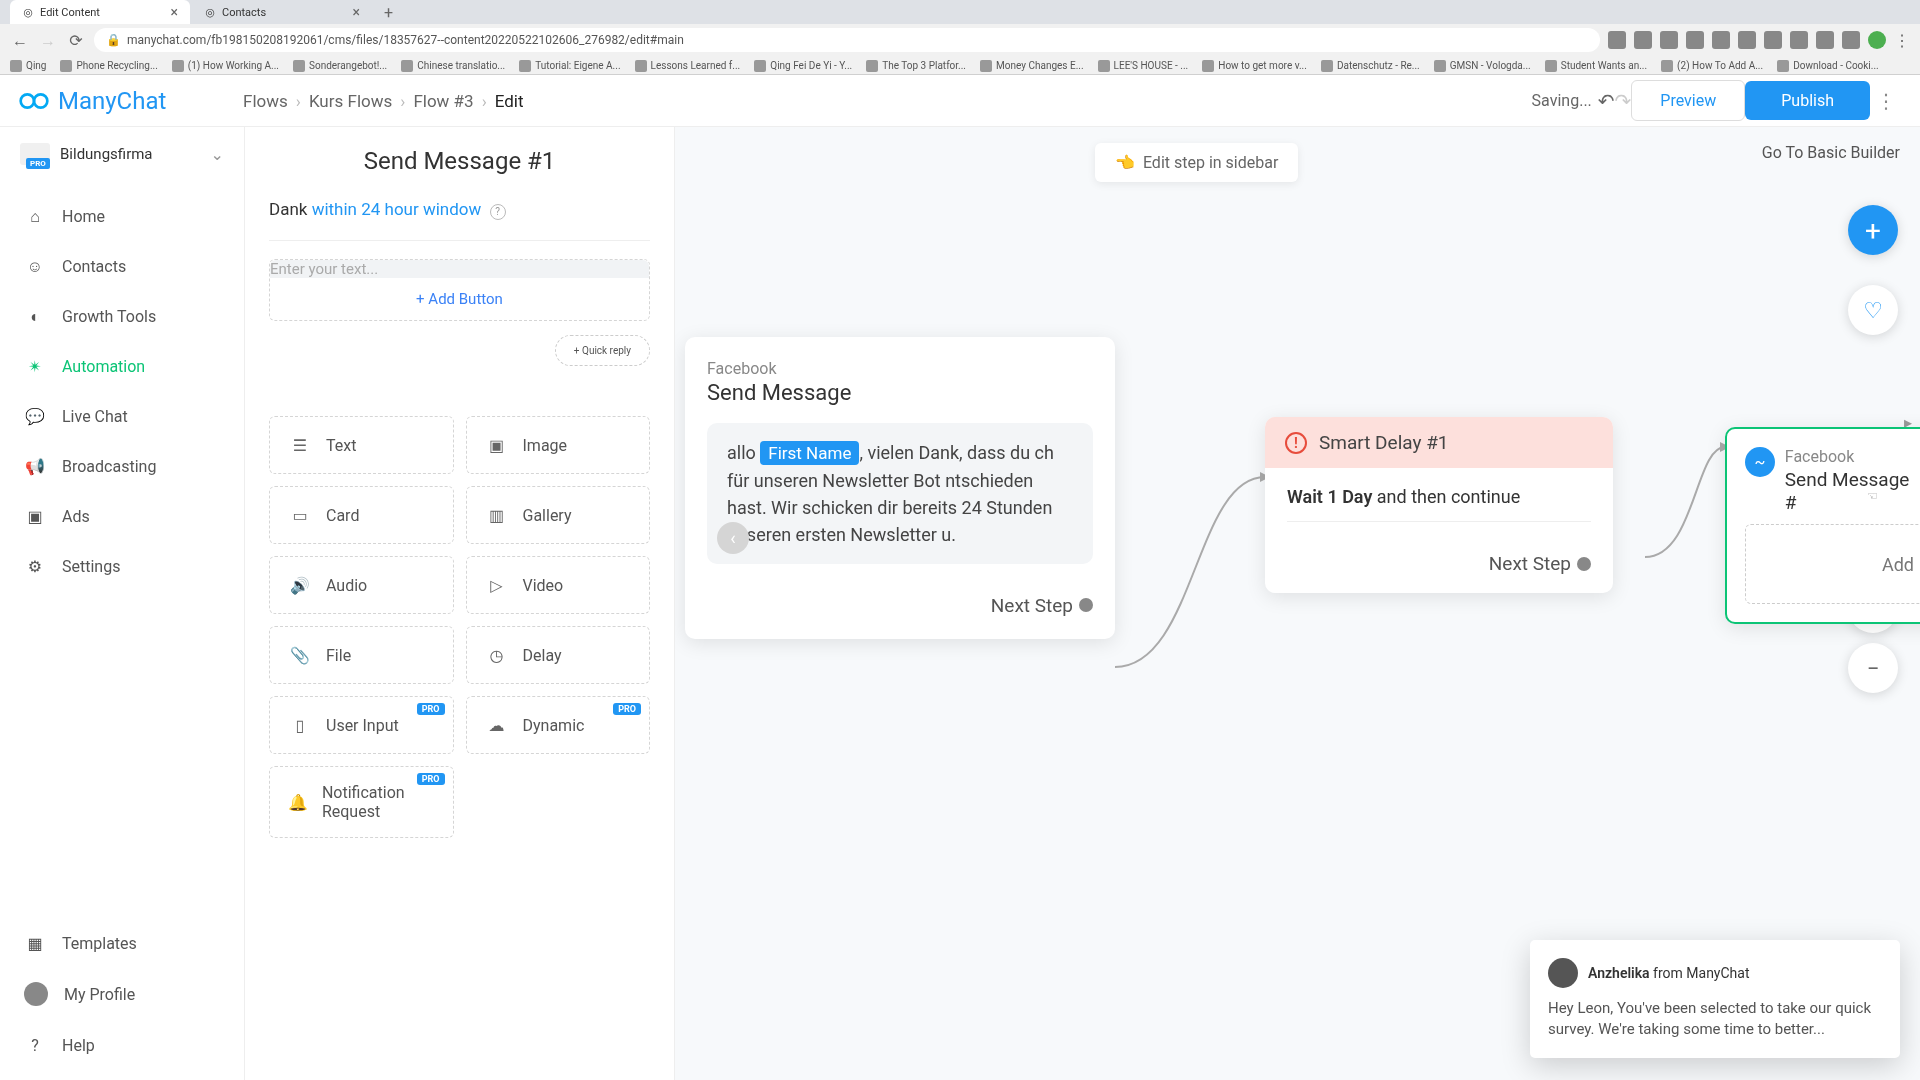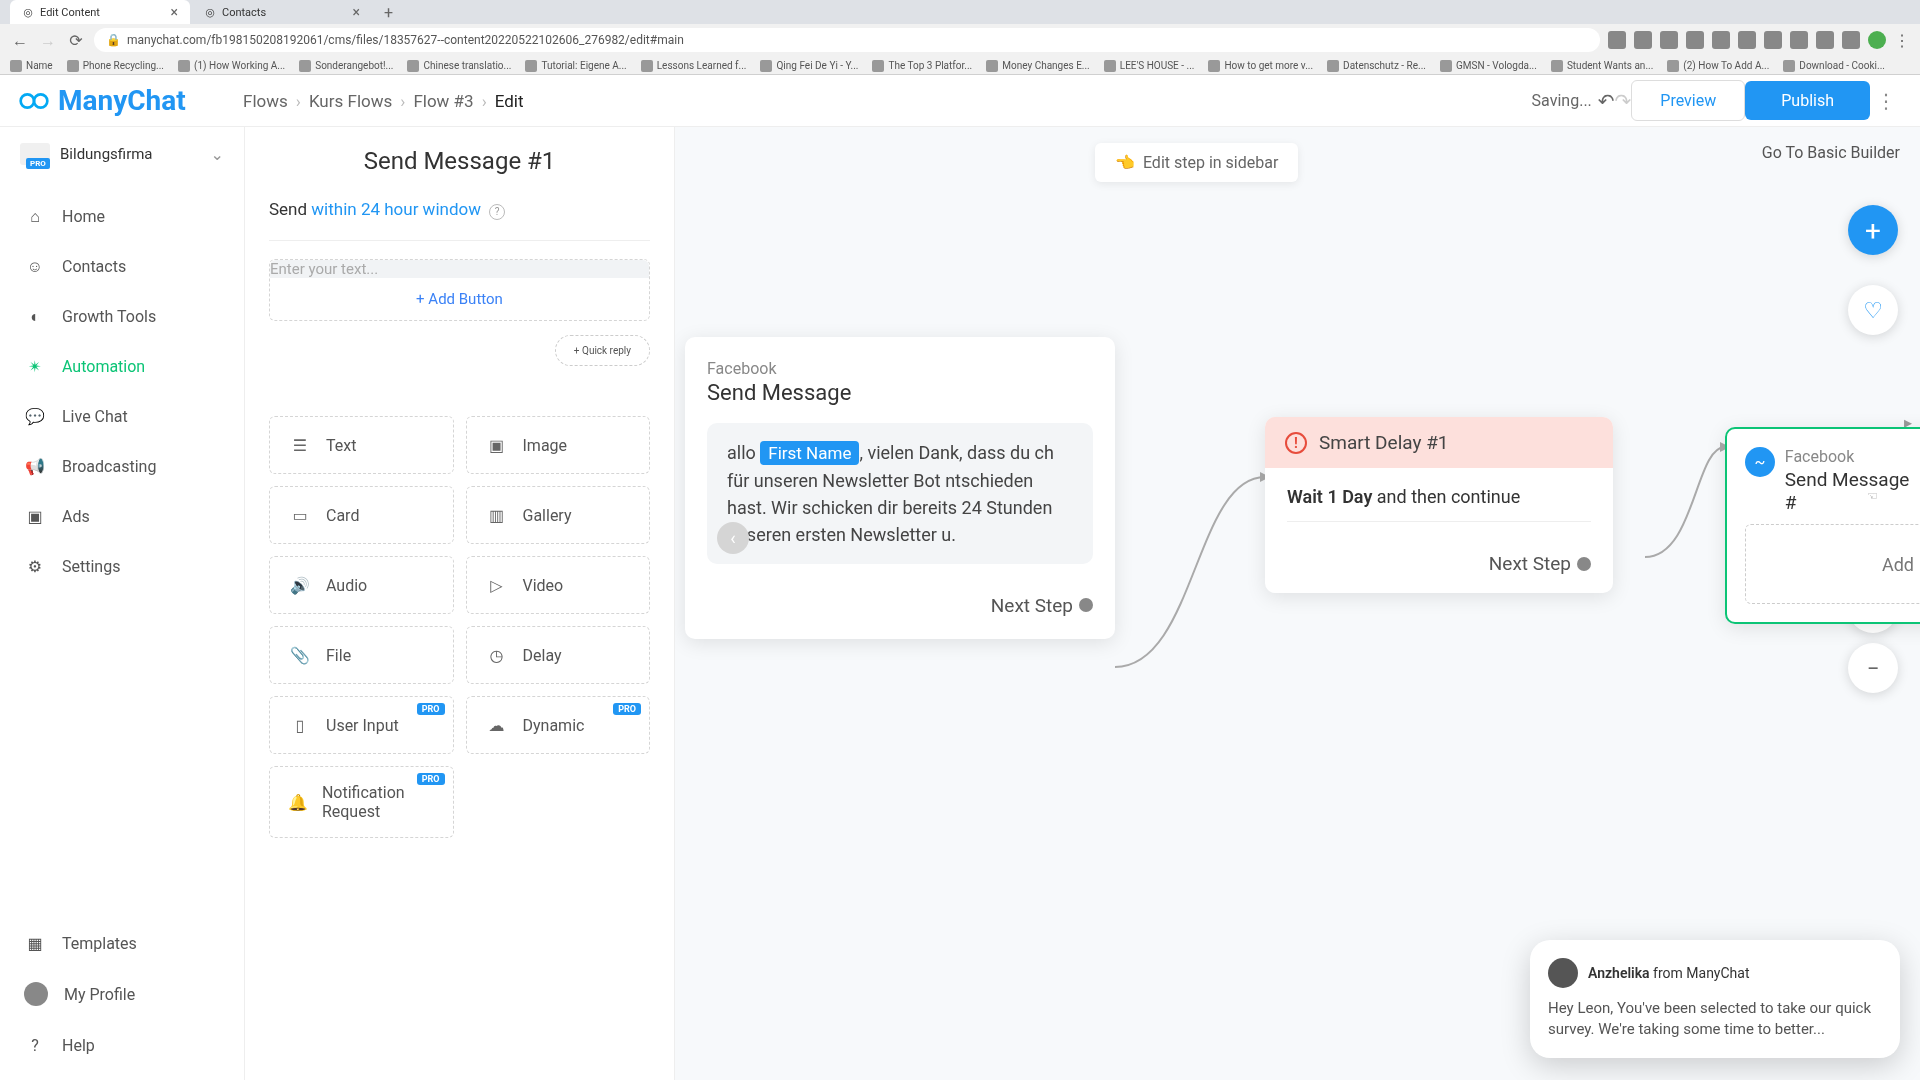--- a/index.html
+++ b/index.html
@@ -19,21 +19,21 @@
 .chrome-icon{width:18px;height:18px;background:#888;border-radius:3px}
 .chrome-icon.round{border-radius:50%}
 .bookmark-bar{height:19px;display:flex;align-items:center;padding:0 10px;gap:14px;font-size:10px;color:#555;overflow:hidden}
 .bm-item{display:flex;align-items:center;gap:4px;white-space:nowrap;cursor:pointer}
 .bm-icon{width:12px;height:12px;background:#999;border-radius:2px}
 
 .app{position:absolute;top:75px;left:0;right:0;bottom:0;background:#f7f9fb}
 .app-header{height:52px;background:#fff;display:flex;align-items:center;padding:0 18px;border-bottom:1px solid #eee}
 .logo{display:flex;align-items:center;gap:8px;width:225px}
 .logo-icon{width:32px;height:32px;color:#03a9f4}
-.logo-text{font-size:28px;font-weight:700;color:#2196f3}
+.logo-text{font-size:24px;font-weight:400;color:#2196f3}
 .breadcrumbs{display:flex;align-items:center;gap:8px;font-size:17px;color:#666}
 .crumb{cursor:pointer}
 .crumb.active{color:#222}
 .chev{color:#bbb}
 .header-right{margin-left:auto;display:flex;align-items:center;gap:0}
 .saving{font-size:16px;color:#666;margin-right:6px}
 .undo,.redo{font-size:20px;color:#666;cursor:pointer}
 .redo{color:#ccc}
 .btn-preview{padding:10px 28px;background:#fff;border:1px solid #ddd;border-radius:6px;font-size:16px;color:#2196f3;cursor:pointer}
 .btn-publish{padding:10px 36px;background:#2196f3;border:none;border-radius:6px;font-size:16px;color:#fff;cursor:pointer}
@@ -102,21 +102,21 @@
 .delay-text strong{font-weight:600}
 .delay-hr{height:1px;background:#eee;margin:14px 0}
 
 .node3{top:300px;left:1050px;width:220px;padding:18px;border:2px solid #0cc476}
 .node3 .msg-icon{width:30px;height:30px;background:#2196f3;border-radius:50%;display:flex;align-items:center;justify-content:center;color:#fff;margin-bottom:6px}
 .node3 .inner-dash{border:1px dashed #ccc;border-radius:6px;height:80px;margin-top:10px;display:flex;align-items:center;justify-content:flex-end;font-size:18px;color:#777;padding-right:10px}
 .cursor-hand{position:absolute;top:362px;left:1192px;font-size:12px;color:#888}
 
 svg.connector{position:absolute;pointer-events:none}
 
-.chat-widget{position:absolute;bottom:22px;right:20px;width:370px;background:#fff;border-radius:20px;box-shadow:0 8px 30px rgba(0,0,0,0.18);padding:18px}
+.chat-widget{position:absolute;bottom:22px;right:20px;width:370px;background:#fff;border-radius:5px;box-shadow:0 8px 30px rgba(0,0,0,0.18);padding:18px}
 .chat-head{display:flex;align-items:center;gap:10px;margin-bottom:10px}
 .chat-avatar{width:30px;height:30px;border-radius:50%;background:#555}
 .chat-name{font-size:14px;color:#333}
 .chat-name b{font-weight:600}
 .chat-body{font-size:15px;color:#555;line-height:1.4}
 </style>
 </head>
 <body>
 
 <div class="browser-chrome">
@@ -156,21 +156,21 @@
       <span class="chrome-icon"></span>
       <span class="chrome-icon"></span>
       <span class="chrome-icon"></span>
       <span class="chrome-icon round" style="background:#4caf50"></span>
       <span style="color:#666">⋮</span>
     </div>
   </div>
   <div class="bookmark-bar">
     <span class="bm-item">
         <span class="bm-icon"></span>
-        <span>Name</span>
+        <span>Qing</span>
       </span>
     <span class="bm-item">
         <span class="bm-icon"></span>
         <span>Phone Recycling...</span>
       </span>
     <span class="bm-item">
         <span class="bm-icon"></span>
         <span>(1) How Working A...</span>
       </span>
     <span class="bm-item">
@@ -315,21 +315,21 @@
         <div class="nav-item">
             <span class="nav-icon">?</span>
             <span>Help</span>
           </div>
       </div>
     </div>
 
     <div class="editor">
       <div class="editor-title">Send Message #1</div>
       <div class="send-label">
-        <span>Send </span><span class="send-link">within 24 hour window</span>
+        <span>Dank </span><span class="send-link">within 24 hour window</span>
         <span class="info-icon">?</span>
       </div>
       <div class="divider"></div>
       <div class="text-block">
         <div class="text-input">Enter your text...</div>
         <div class="add-button">+ Add Button</div>
       </div>
       <div class="quick-reply-row">
         <div class="quick-reply">+ Quick reply</div>
       </div>

